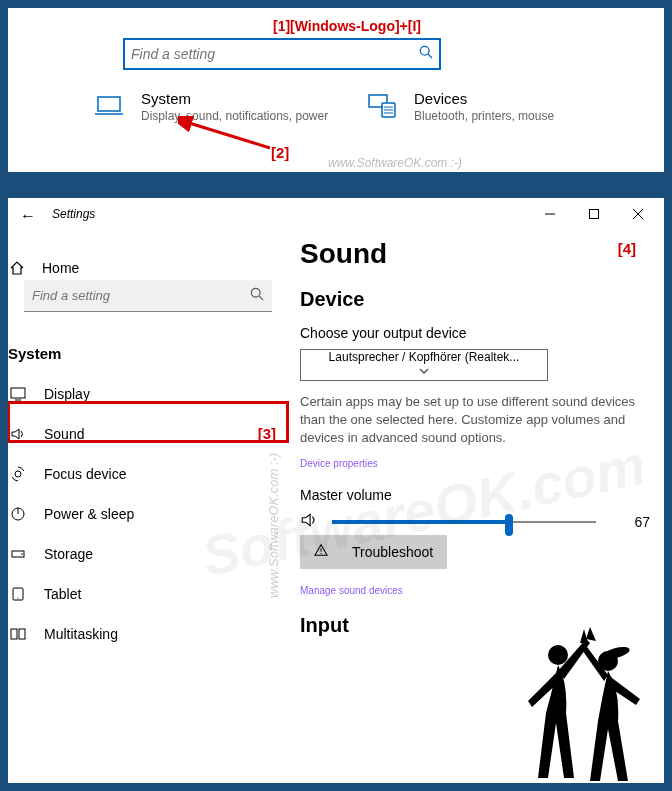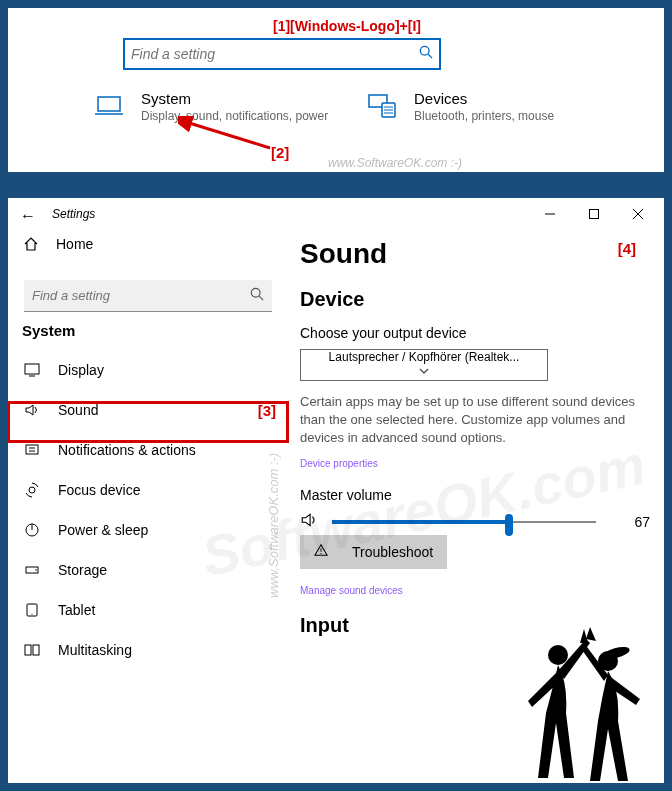--- a/index.html
+++ b/index.html
@@ -45,21 +45,21 @@
   }
   .titlebar { height: 32px; display: flex; align-items: center; padding: 0 4px; position: relative; }
   .tb-left { display: flex; align-items: center; gap: 16px; padding-left: 8px; }
   .tb-back { font-size: 16px; color: #000; }
   .tb-title { font-size: 12px; color: #000; font-style: italic; }
   .tb-controls { margin-left: auto; display: flex; }
   .tb-controls .ctl { width: 44px; height: 28px; display: flex; align-items: center; justify-content: center; }
   .body { flex: 1; display: flex; overflow: hidden; }
   .sidebar { width: 280px; padding: 6px 0; }
   .side-row {
-    height: 40px; display: flex; align-items: flex-start; gap: 16px; padding: 0 14px;
+    height: 40px; display: flex; align-items: flex-end; gap: 16px; padding: 0 0;
     font-size: 14px; position: relative;
   }
   .side-row.home .icon { width: 18px; }
   .side-row.header { font-weight: 600; font-size: 15px; }
   .searchbox2 {
     margin: 4px 16px 10px; height: 32px; background: #f0f0f0;
     border-bottom: 1px solid #888; display: flex; align-items: center; padding: 0 8px;
   }
   .searchbox2 input { flex: 1; border: none; outline: none; background: transparent; font-size: 13px; font-style: italic; color: #888; }
   .side-row .icon { width: 20px; color: #333; display: flex; justify-content: center; }
@@ -218,30 +218,20 @@
               <path d="M2 6 H5 L9 3 V13 L5 10 H2 Z" fill="none" stroke="#000"></path>
               <path d="M11 5 Q14 8 11 11" fill="none" stroke="#000"></path>
             </svg>
           </span>
         <span>Sound</span>
         <span class="annot3">[3]</span>
       </div>
       <div class="side-row">
         <span class="icon">
             <svg width="16" height="16" viewBox="0 0 16 16">
-              <rect x="2" y="3" width="12" height="9" fill="none" stroke="#000"></rect>
-              <line x1="5" y1="6" x2="11" y2="6" stroke="#000"></line>
-              <line x1="5" y1="9" x2="11" y2="9" stroke="#000"></line>
-            </svg>
-          </span>
-        <span>Notifications &amp; actions</span>
-      </div>
-      <div class="side-row">
-        <span class="icon">
-            <svg width="16" height="16" viewBox="0 0 16 16">
               <circle cx="8" cy="8" r="3" fill="none" stroke="#000"></circle>
               <path d="M8 1 A7 7 0 0 1 14 5" fill="none" stroke="#000"></path>
               <path d="M8 15 A7 7 0 0 1 2 11" fill="none" stroke="#000"></path>
             </svg>
           </span>
         <span>Focus device</span>
       </div>
       <div class="side-row">
         <span class="icon">
             <svg width="16" height="16" viewBox="0 0 16 16">

